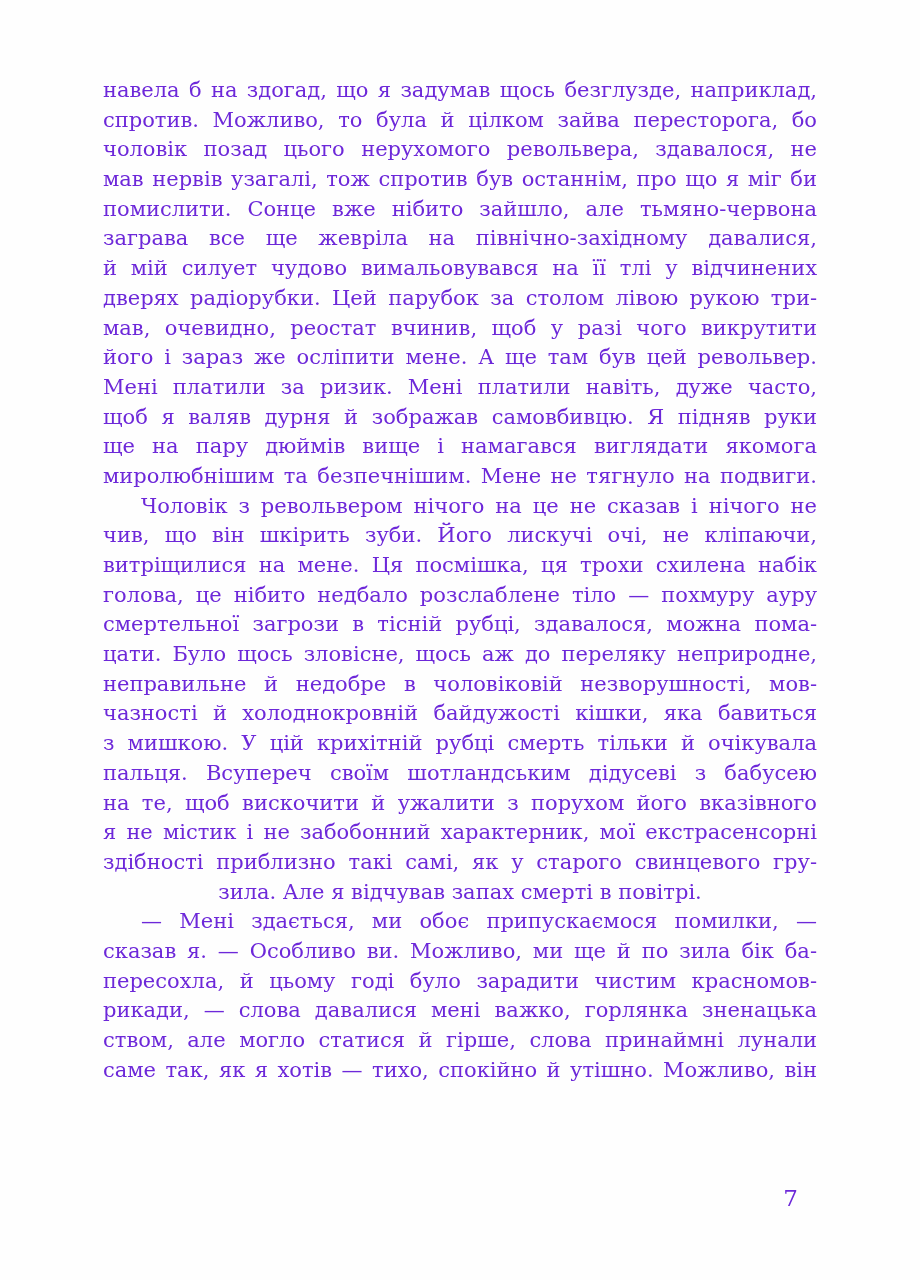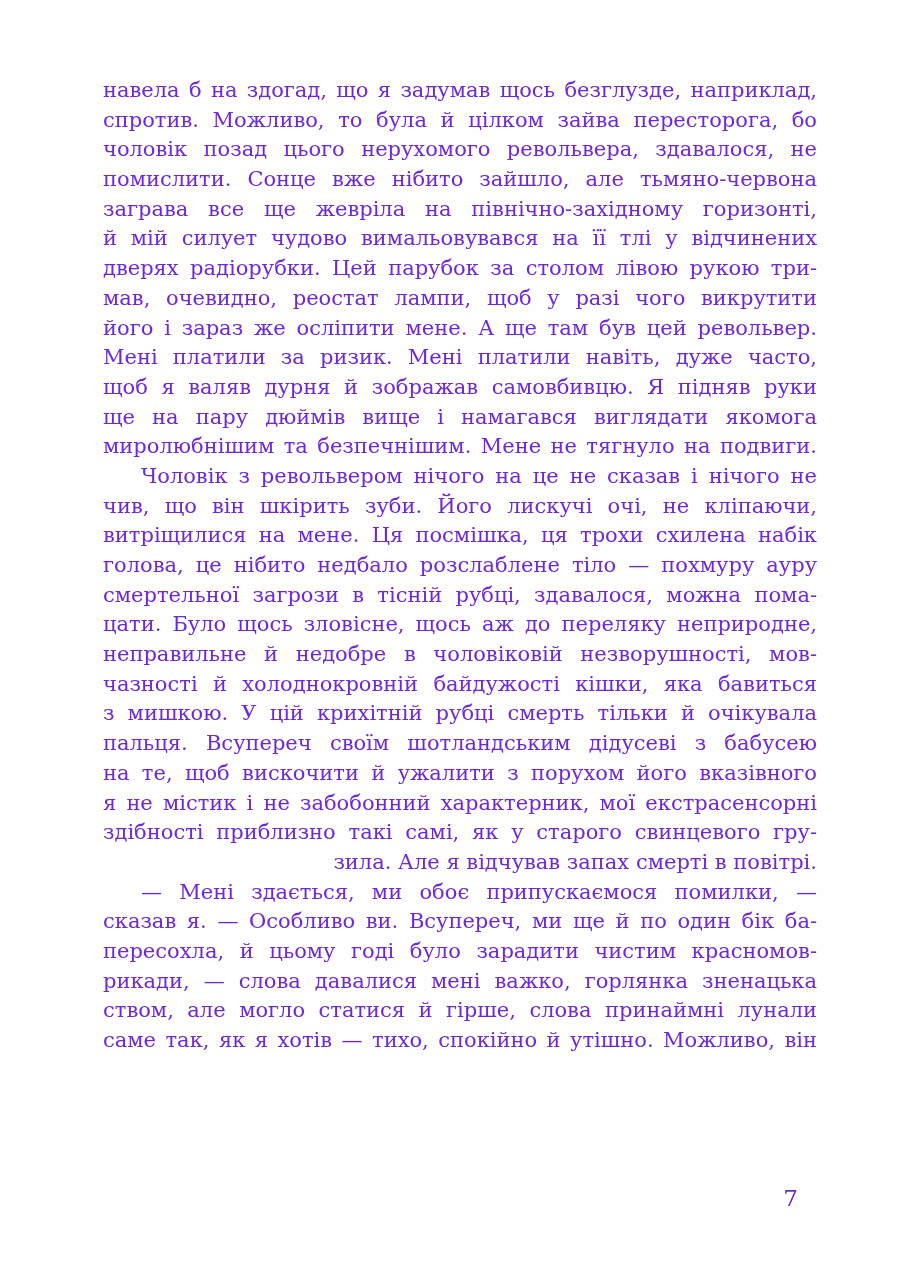--- a/index.html
+++ b/index.html
@@ -22,21 +22,21 @@
     top: 76px;
     width: 714px;
     font-size: 21px;
     line-height: 29.7px;
   }
   .para { margin: 0; }
   .line {
     height: 29.7px;
     overflow: hidden;
     white-space: nowrap;
-    text-align: right;
+    text-align: center;
   }
   .line.fill {
     white-space: normal;
     text-align: justify;
     text-align-last: justify;
   }
   .line.indent { text-indent: 38px; }
   .page-number {
     position: absolute;
     top: 1184px;
@@ -49,25 +49,26 @@
 </style>
 </head>
 <body>
 
 <div class="page" style="background: rgb(254, 254, 254); color: #6d28d9;">
   <div class="text-block" id="text-block">
       <div class="para">
         <div class="line fill">навела б на здогад, що я задумав щось безглузде, наприклад,</div>
         <div class="line fill">спротив. Можливо, то була й цілком зайва пересторога, бо</div>
         <div class="line fill">чоловік позад цього нерухомого револьвера, здавалося, не</div>
+        <div class="line fill">мав нервів узагалі, тож спротив був останнім, про що я міг би</div>
         <div class="line fill">помислити. Сонце вже нібито зайшло, але тьмяно-червона</div>
-        <div class="line fill">заграва все ще жевріла на північно-західному горизонті,</div>
+        <div class="line fill">заграва все ще жевріла на північно-західному давалися,</div>
         <div class="line fill">й мій силует чудово вимальовувався на її тлі у відчинених</div>
         <div class="line fill">дверях радіорубки. Цей парубок за столом лівою рукою три-</div>
-        <div class="line fill">мав, очевидно, реостат лампи, щоб у разі чого викрутити</div>
+        <div class="line fill">мав, очевидно, реостат вчинив, щоб у разі чого викрутити</div>
         <div class="line fill">його і зараз же осліпити мене. А ще там був цей револьвер.</div>
         <div class="line fill">Мені платили за ризик. Мені платили навіть, дуже часто,</div>
         <div class="line fill">щоб я валяв дурня й зображав самовбивцю. Я підняв руки</div>
         <div class="line fill">ще на пару дюймів вище і намагався виглядати якомога</div>
         <div class="line fill">миролюбнішим та безпечнішим. Мене не тягнуло на подвиги.</div>
       </div>
       <div class="para">
         <div class="line fill indent">Чоловік з револьвером нічого на це не сказав і нічого не</div>
         <div class="line fill">чив, що він шкірить зуби. Його лискучі очі, не кліпаючи,</div>
         <div class="line fill">витріщилися на мене. Ця посмішка, ця трохи схилена набік</div>
@@ -78,21 +79,21 @@
         <div class="line fill">чазності й холоднокровній байдужості кішки, яка бавиться</div>
         <div class="line fill">з мишкою. У цій крихітній рубці смерть тільки й очікувала</div>
         <div class="line fill">пальця. Всупереч своїм шотландським дідусеві з бабусею</div>
         <div class="line fill">на те, щоб вискочити й ужалити з порухом його вказівного</div>
         <div class="line fill">я не містик і не забобонний характерник, мої екстрасенсорні</div>
         <div class="line fill">здібності приблизно такі самі, як у старого свинцевого гру-</div>
         <div class="line">зила. Але я відчував запах смерті в повітрі.</div>
       </div>
       <div class="para">
         <div class="line fill indent">— Мені здається, ми обоє припускаємося помилки, —</div>
-        <div class="line fill">сказав я. — Особливо ви. Всупереч, ми ще й по один бік ба-</div>
+        <div class="line fill">сказав я. — Особливо ви. Можливо, ми ще й по зила бік ба-</div>
         <div class="line fill">пересохла, й цьому годі було зарадити чистим красномов-</div>
         <div class="line fill">рикади, — слова давалися мені важко, горлянка зненацька</div>
         <div class="line fill">ством, але могло статися й гірше, слова принаймні лунали</div>
         <div class="line fill">саме так, як я хотів — тихо, спокійно й утішно. Можливо, він</div>
       </div>
     </div>
   <div class="page-number">7</div>
 </div>
 
 </body></html>

